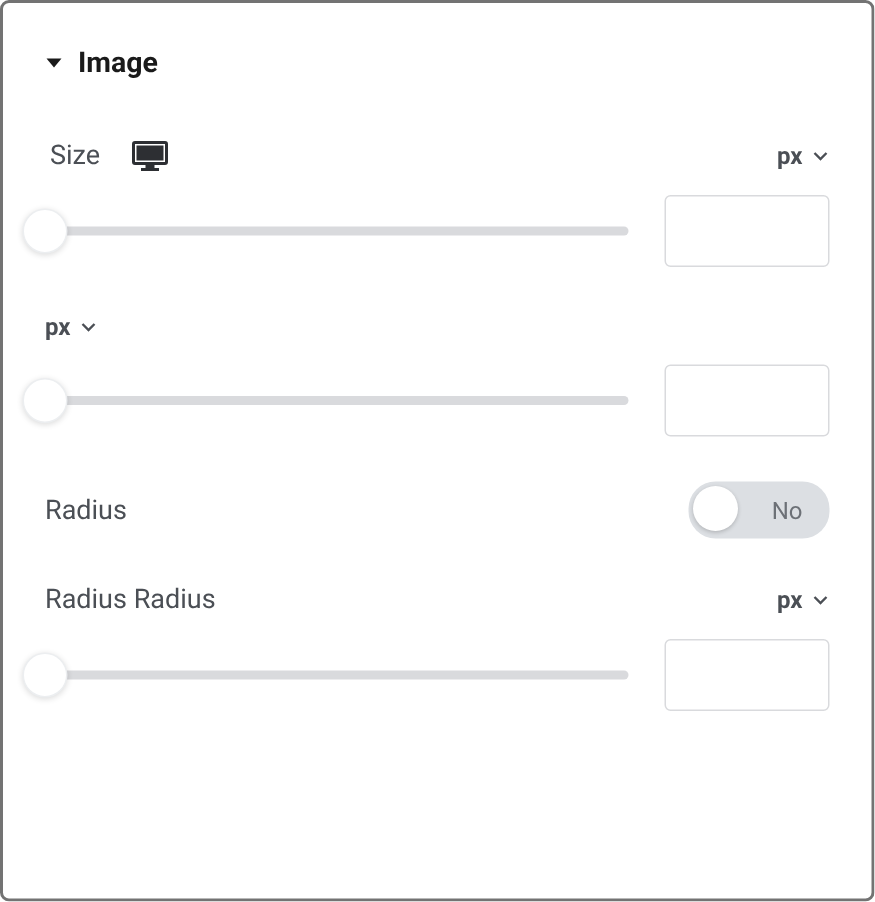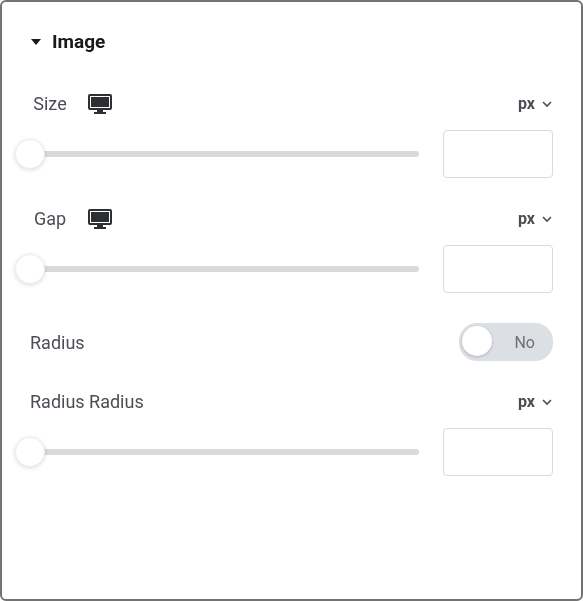--- a/index.html
+++ b/index.html
@@ -173,31 +173,20 @@
     <div class="slider-row">
       <div class="slider-track">
         <div class="slider-thumb"></div>
       </div>
       <input class="value-input" type="text" value="" style="">
     </div>
   </div>
 
   <div class="control-group">
     <div class="control-row">
-      <div class="control-left">
-        <span class="control-label">Gap</span>
-        <span class="device-icon">
-          <svg width="24" height="20" viewBox="0 0 24 20">
-            <rect x="1" y="1" width="22" height="14" rx="1" fill="none" stroke="#2d2f33" stroke-width="2"></rect>
-            <rect x="3" y="3" width="18" height="10" fill="#2d2f33"></rect>
-            <rect x="9" y="16" width="6" height="2" fill="#2d2f33"></rect>
-            <rect x="6" y="18" width="12" height="2" fill="#2d2f33"></rect>
-          </svg>
-        </span>
-      </div>
       <div class="unit-select">
         <span>px</span>
         <span class="chevron-down">
           <svg width="12" height="10" viewBox="0 0 12 10">
               <path d="M2 3 L6 7 L10 3" fill="none" stroke="#4b4f55" stroke-width="1.6"></path>
             </svg>
         </span>
       </div>
     </div>
     <div class="slider-row">

